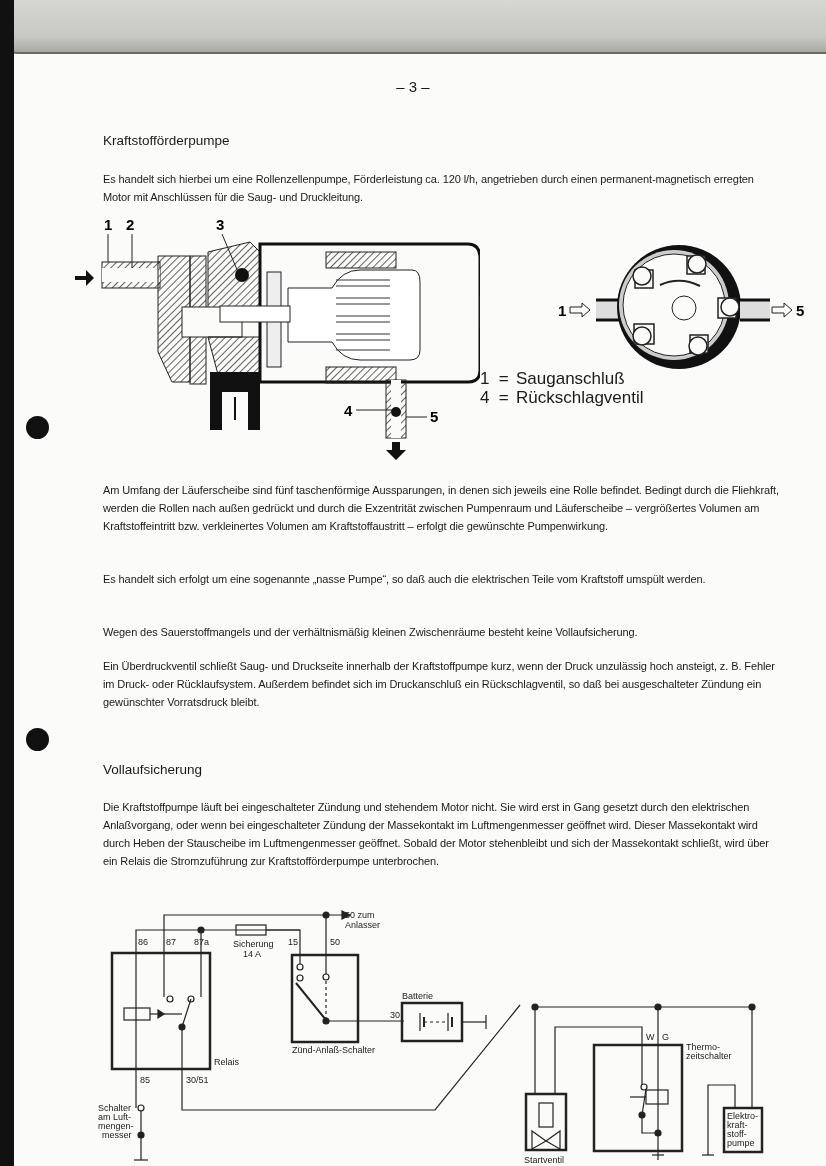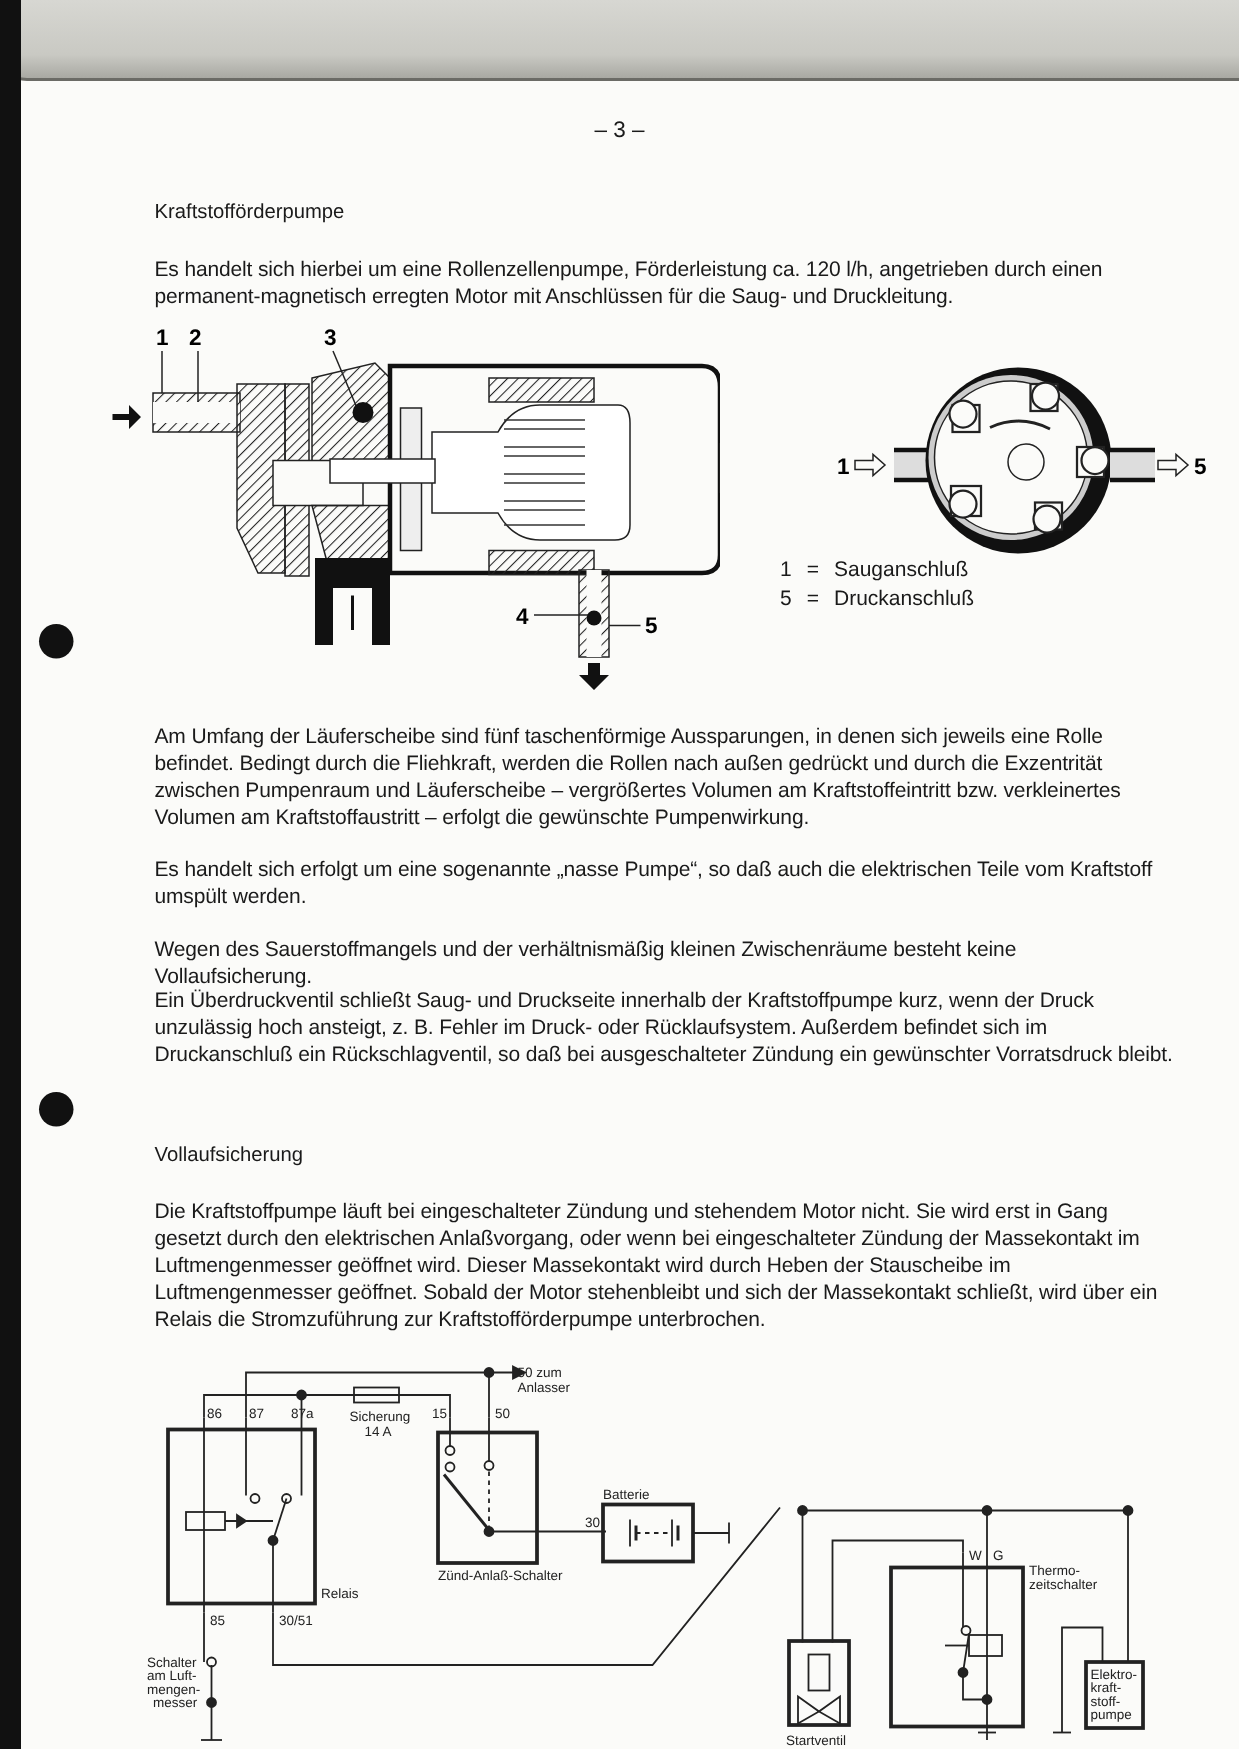--- a/index.html
+++ b/index.html
@@ -1,23 +1,23 @@
 <!DOCTYPE html>
 <html><head>
 <meta charset="utf-8">
 <style>
   html, body { margin:0; padding:0; }
   body { width:826px; height:1166px; position:relative; overflow:hidden; background:#fbfbf9; font-family:"Liberation Sans", sans-serif; color:#1a1a1a; }
   .scan-top { position:absolute; left:0; top:0; width:826px; height:52px; background:linear-gradient(#d7d7d2,#c9c9c3 70%,#a9a9a3); border-bottom:2px solid #6b6b66; border-bottom-left-radius:18px; }
   .left-strip { position:absolute; left:0; top:0; width:14px; height:1166px; background:#111; }
   .punch { position:absolute; width:23px; height:23px; border-radius:50%; background:#111; }
   .page-num { position:absolute; top:78px; left:0; width:826px; text-align:center; font-size:15px; }
-  .text { position:absolute; left:103px; width:680px; font-size:14px; line-height:18px; letter-spacing:-0.1px; }
+  .text { position:absolute; left:103px; width:680px; font-size:11px; line-height:18px; letter-spacing:-0.1px; }
   .heading { position:absolute; left:103px; font-size:13.5px; font-weight:normal; }
-  .legend { position:absolute; left:480px; top:370px; font-size:14px; line-height:18.5px;margin-left:40px; }
+  .legend { position:absolute; left:480px; top:370px; font-size:17px; line-height:18.5px; }
   .legend .num { display:inline-block; width:14px; }
   .legend .eq { display:inline-block; width:22px; }
   svg { position:absolute; }
   .lbl { font-family:"Liberation Sans", sans-serif; }
 </style>
 </head>
 <body>
 
 <div class="scan-top"></div>
 <div class="left-strip"></div>
@@ -112,21 +112,21 @@
   </g>
   <rect x="190" y="60" width="30" height="20" fill="#ddd" stroke="none"></rect>
   <line x1="190" y1="60" x2="220" y2="60" stroke="#111" stroke-width="3"></line>
   <line x1="190" y1="80" x2="220" y2="80" stroke="#111" stroke-width="3"></line>
   <path d="M222 67 L234 67 L234 63 L242 70 L234 77 L234 73 L222 73 Z" fill="none" stroke="#222"></path>
   <text x="246" y="76" font-size="15" font-weight="bold" class="lbl">5</text>
 </svg>
 
 <div class="legend">
   <div><span class="num">1</span><span class="eq">&nbsp;=</span><span>Sauganschluß</span></div>
-  <div><span class="num">5</span><span class="eq">&nbsp;=</span><span>Druckanschluß</span></div>
+  <div><span class="num">4</span><span class="eq">&nbsp;=</span><span>Rückschlagventil</span></div>
 </div>
 
 <div class="text" style="top:481px">Am Umfang der Läuferscheibe sind fünf taschenförmige Aussparungen, in denen sich jeweils eine Rolle befindet. Bedingt durch die Fliehkraft, werden die Rollen nach außen gedrückt und durch die Exzentrität zwischen Pumpenraum und Läuferscheibe – vergrößertes Volumen am Kraftstoffeintritt bzw. verkleinertes Volumen am Kraftstoffaustritt – erfolgt die gewünschte Pumpenwirkung.</div>
 <div class="text" style="top:570px">Es handelt sich erfolgt um eine sogenannte „nasse Pumpe“, so daß auch die elektrischen Teile vom Kraftstoff umspült werden.</div>
 <div class="text" style="top:623px">Wegen des Sauerstoffmangels und der verhältnismäßig kleinen Zwischenräume besteht keine Vollaufsicherung.</div>
 <div class="text" style="top:657px">Ein Überdruckventil schließt Saug- und Druckseite innerhalb der Kraftstoffpumpe kurz, wenn der Druck unzulässig hoch ansteigt, z. B. Fehler im Druck- oder Rücklaufsystem. Außerdem befindet sich im Druckanschluß ein Rückschlagventil, so daß bei ausgeschalteter Zündung ein gewünschter Vorratsdruck bleibt.</div>
 
 <div class="heading" style="top:762px">Vollaufsicherung</div>
 <div class="text" style="top:798px">Die Kraftstoffpumpe läuft bei eingeschalteter Zündung und stehendem Motor nicht. Sie wird erst in Gang gesetzt durch den elektrischen Anlaßvorgang, oder wenn bei eingeschalteter Zündung der Massekontakt im Luftmengenmesser geöffnet wird. Dieser Massekontakt wird durch Heben der Stauscheibe im Luftmengenmesser geöffnet. Sobald der Motor stehenbleibt und sich der Massekontakt schließt, wird über ein Relais die Stromzuführung zur Kraftstofförderpumpe unterbrochen.</div>
 

